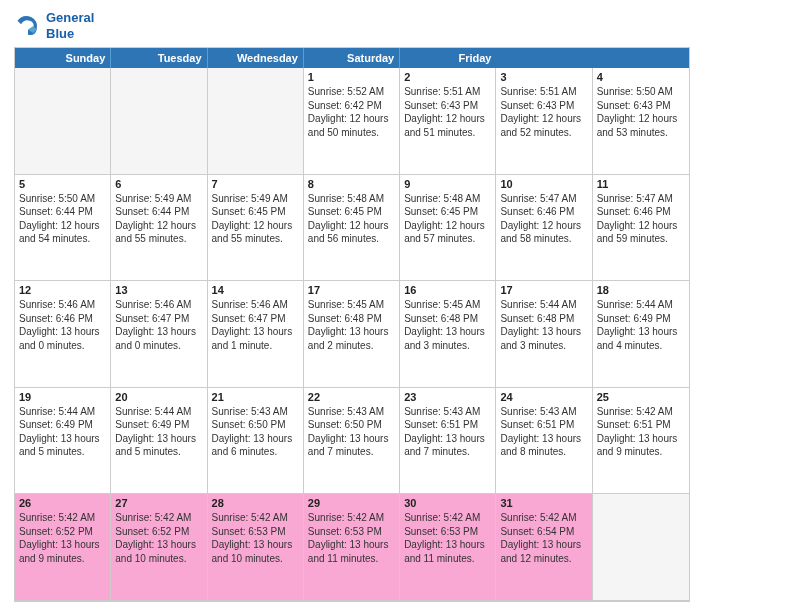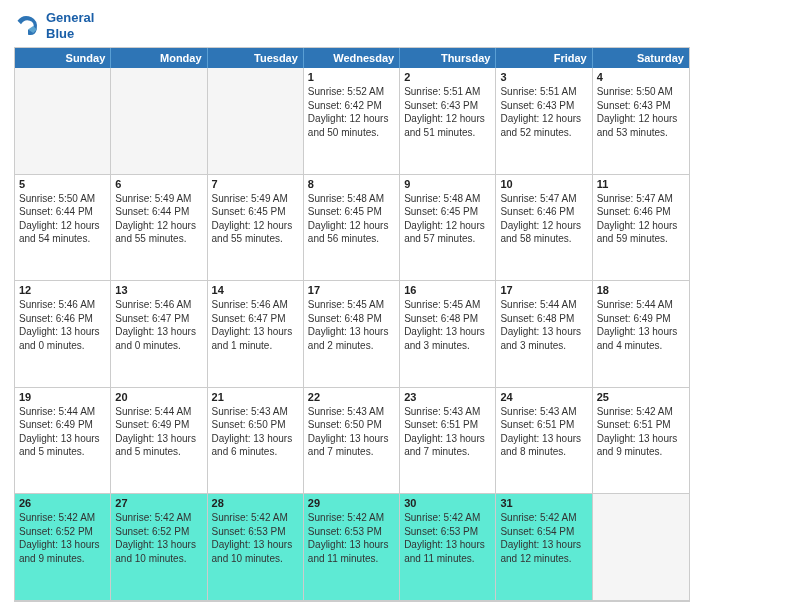--- a/index.html
+++ b/index.html
@@ -90,21 +90,21 @@
       min-height: 88px;
       background: #fff;
     }
     .cal-cell:nth-child(7n) {
       border-right: none;
     }
     .cal-cell.empty {
       background: #f5f5f5;
     }
     .cal-cell.shaded {
-      background: #5eead4;
+      background: #f9a8d4;
     }
     .day-num {
       font-size: 11px;
       font-weight: bold;
       color: #222;
       margin-bottom: 2px;
     }
     .cell-info {
       font-size: 10px;
       color: #333;
@@ -129,26 +129,24 @@
     </div>
     <div class="title-area">
       <div class="main-title"></div>
       <div class="subtitle"></div>
     </div>
   </div>
 
   <div class="calendar">
     <div class="cal-header">
     <div class="cal-header-cell">Sunday</div>
-        <div class="cal-header-cell">Monday</div>
         <div class="cal-header-cell">Tuesday</div>
         <div class="cal-header-cell">Wednesday</div>
-        <div class="cal-header-cell">Thursday</div>
+        <div class="cal-header-cell">Saturday</div>
         <div class="cal-header-cell">Friday</div>
-        <div class="cal-header-cell">Saturday</div>
       </div>
     <div class="cal-body">
     <div class="cal-cell empty"></div>
         <div class="cal-cell empty"></div>
         <div class="cal-cell empty"></div>
         <div class="cal-cell">
         <div class="day-num">1</div>
         <div class="cell-info">
           Sunrise: 5:52 AM<br>
           Sunset: 6:42 PM<br>

